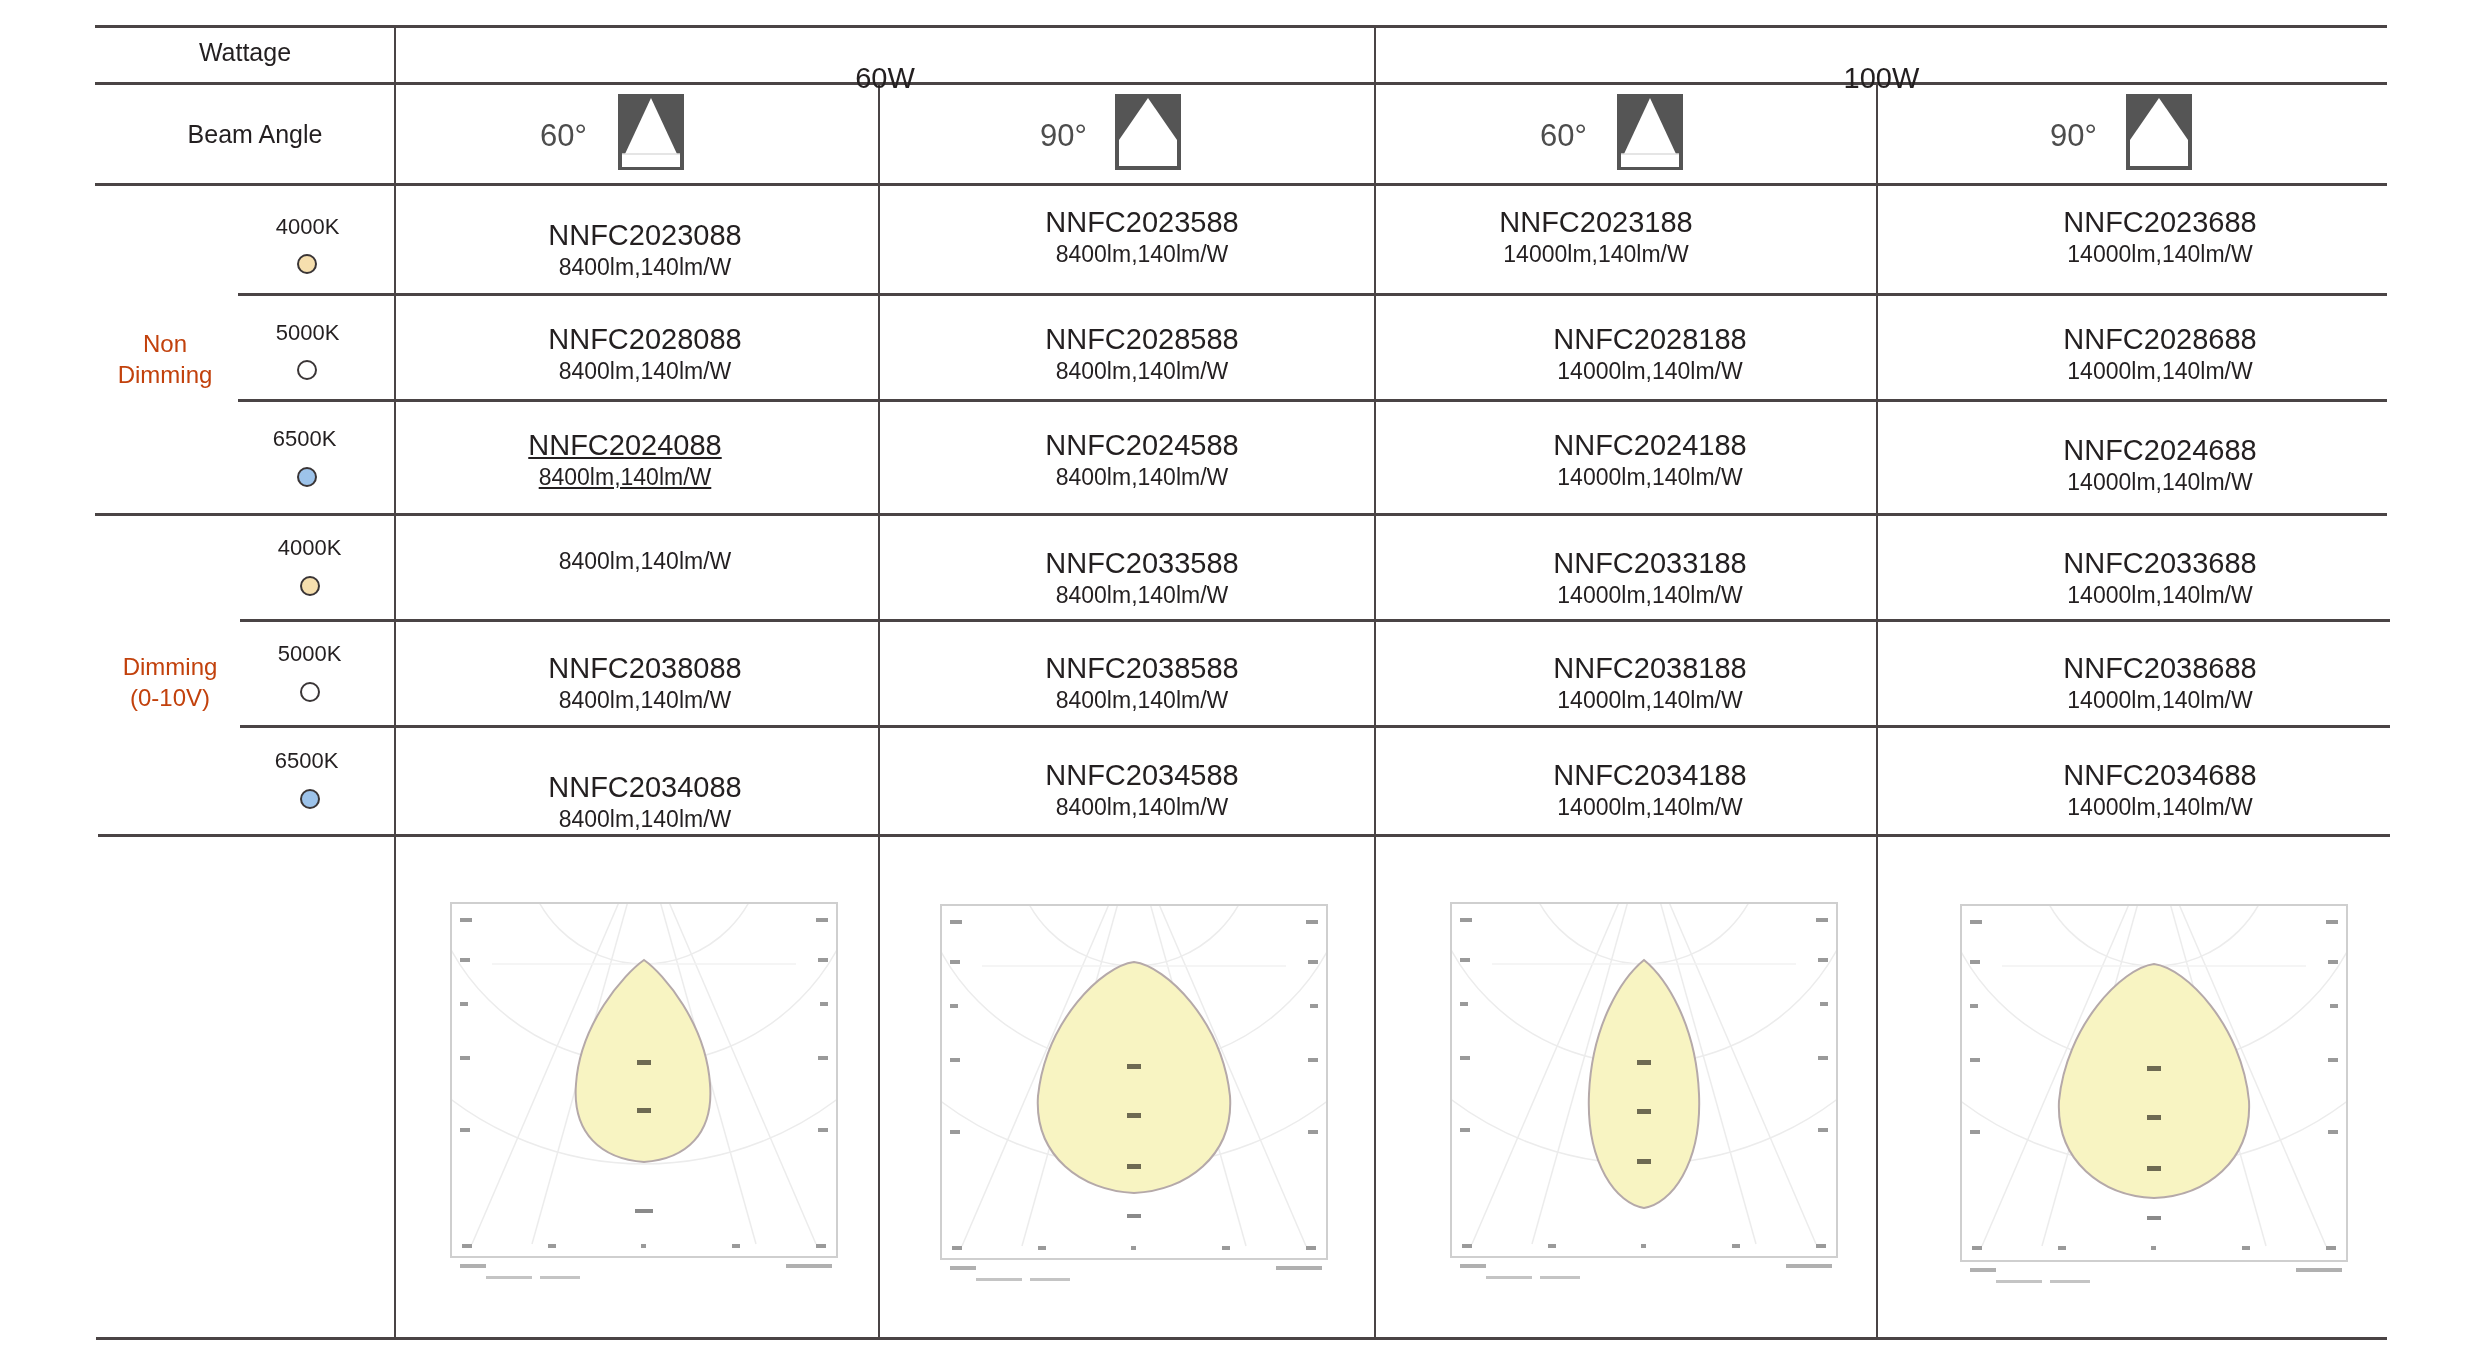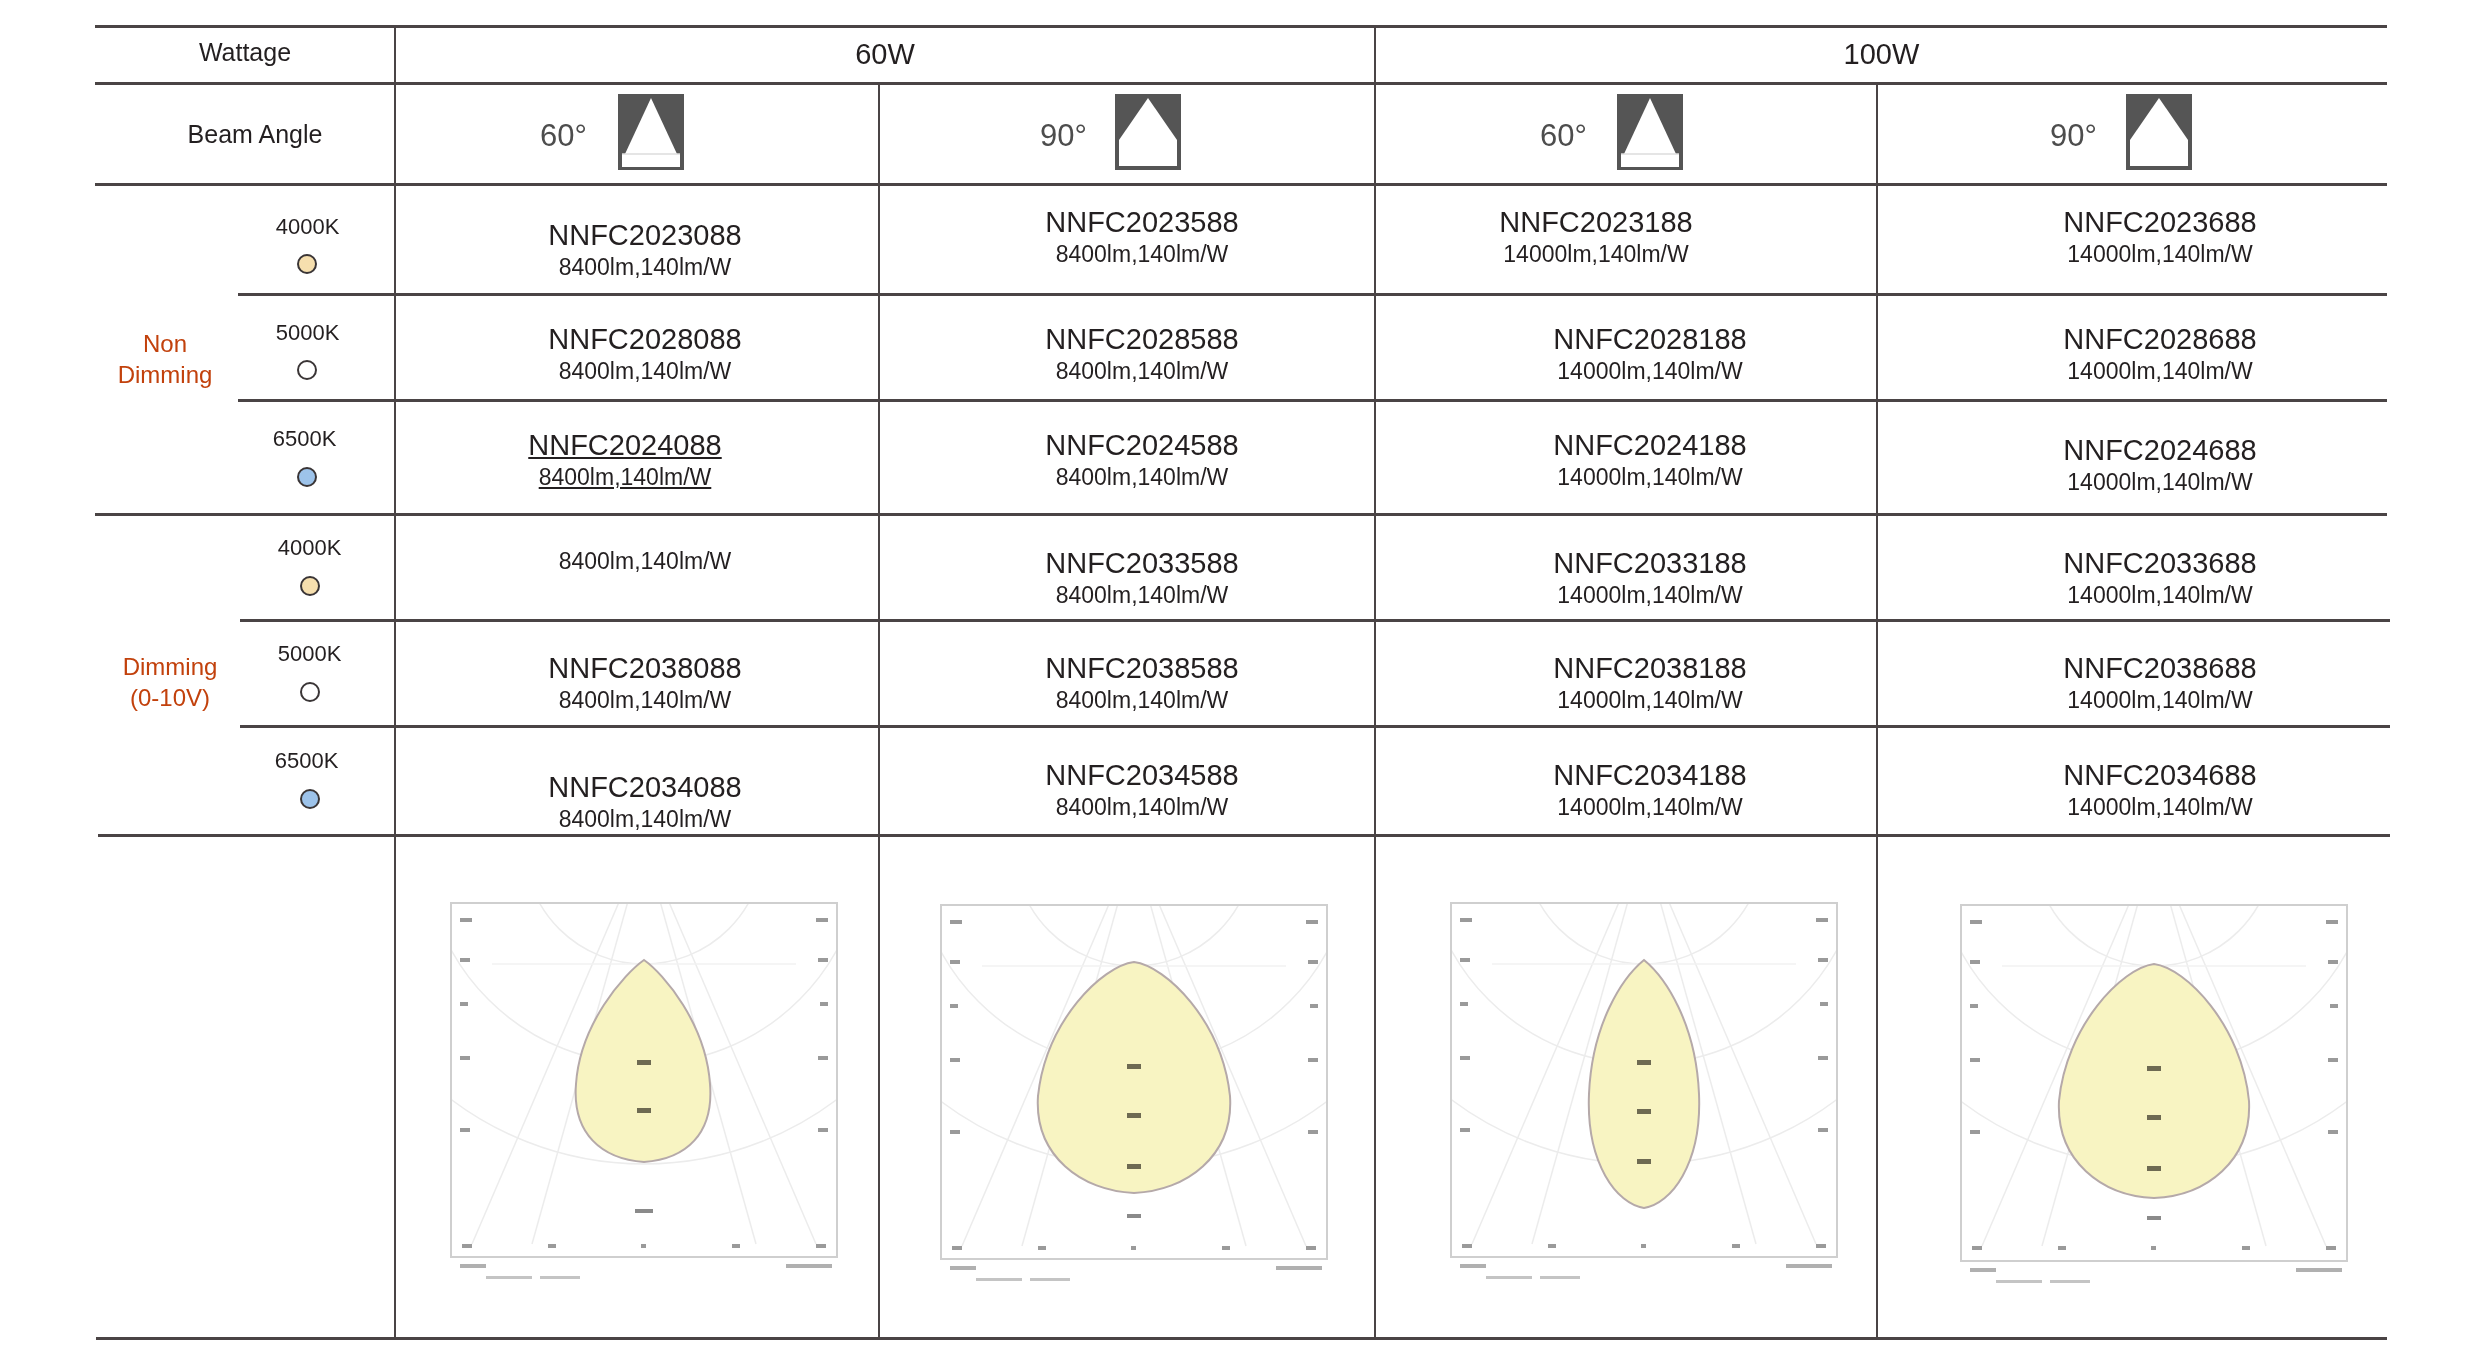--- a/index.html
+++ b/index.html
@@ -2,21 +2,21 @@
 <html><head>
 <meta charset="utf-8">
 <style>
   html, body { margin: 0; padding: 0; background: #ffffff; }
   body { width: 2480px; height: 1362px; position: relative; overflow: hidden;
          font-family: "Liberation Sans", "DejaVu Sans", sans-serif; color: #231f20; }
   .hline { position: absolute; height: 3px; background: #4a4445; }
   .vline { position: absolute; width: 2px; background: #4a4445; }
   .txt { position: absolute; text-align: center; white-space: nowrap; }
   .hdr { font-size: 25px; color: #231f20; }
-  .wat { font-size: 29px; }
+  .wat { font-size: 29px; margin-top: 24px; }
   .beam-label { font-size: 31px; color: #4d4d4d; }
   .cct-label { font-size: 22px; color: #231f20; }
   .group-label { font-size: 24px; line-height: 31px; color: #c2410c; }
   .swatch { position: absolute; width: 20px; height: 20px; border-radius: 50%;
             border: 2.5px solid #3a3536; box-sizing: border-box; }
   .cell { position: absolute; text-align: center; }
   .cell .code { font-size: 29px; line-height: 34px; color: #231f20; display: block; }
   .cell .spec { font-size: 23px; line-height: 30px; color: #231f20; display: block; }
   .beam-icon { position: absolute; width: 66px; height: 76px; }
   .chart { position: absolute; border: 2px solid #cfcfcf; box-sizing: border-box; background: #fff; }

